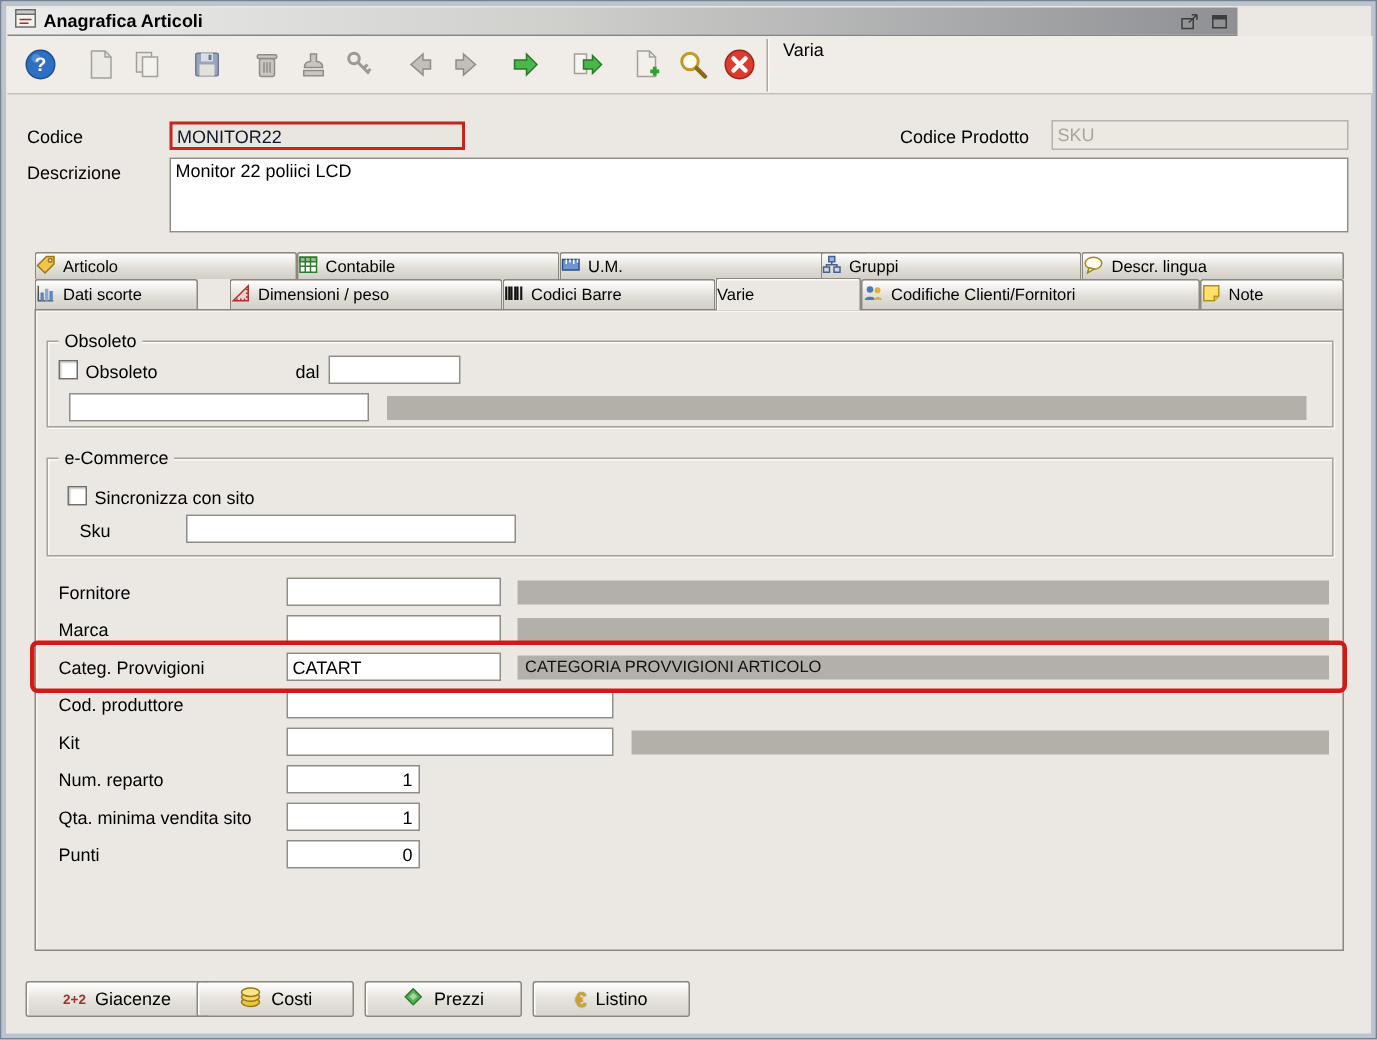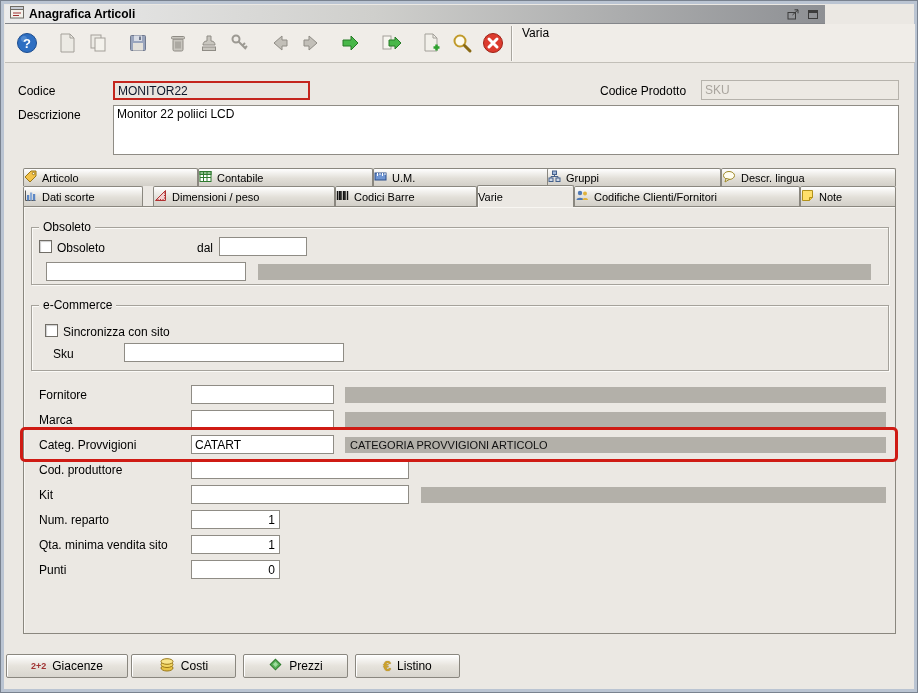--- a/index.html
+++ b/index.html
@@ -222,21 +222,21 @@
     <span>Gruppi</span>
   </div>
   <div class="tab row1" style="left:720px;width:175px">
     <span><svg width="14" height="13">
           <ellipse cx="7" cy="5.5" rx="5.5" ry="4" fill="#fffdf0" stroke="#a08a28"></ellipse>
           <path d="M4 8.5 L3 12 L7.5 9.3 Z" fill="#fffdf0" stroke="#a08a28"></path>
         </svg></span>
     <span>Descr. lingua</span>
   </div>
 
-  <div class="tab row2" style="left:22px;width:120px">
+  <div class="tab row2" style="left:22px;width:109px">
     <span><svg width="13" height="13">
           <path d="M1.5 1.5 V11.5 H11.5" fill="none" stroke="#555"></path>
           <rect x="3" y="6" width="2.2" height="5.5" fill="#5b86c4"></rect>
           <rect x="6" y="3.5" width="2.2" height="8" fill="#88a9d6"></rect>
           <rect x="9" y="5" width="2.2" height="6.5" fill="#5b86c4"></rect>
         </svg></span>
     <span>Dati scorte</span>
   </div>
   <div class="tab row2" style="left:152px;width:182px">
     <span><svg width="13" height="13">
@@ -313,21 +313,21 @@
 
   <div class="lbl" style="left:38px;top:512px">Num. reparto</div>
   <input class="field num" style="left: 190px; top: 509px; width: 89px; height: 19px;" value="1">
 
   <div class="lbl" style="left:38px;top:537px">Qta. minima vendita sito</div>
   <input class="field num" style="left: 190px; top: 534px; width: 89px; height: 19px;" value="1">
 
   <div class="lbl" style="left:38px;top:562px">Punti</div>
   <input class="field num" style="left: 190px; top: 559px; width: 89px; height: 19px;" value="0">
 
-  <div class="btn" style="left:5px;width:122px">
+  <div class="btn" style="left:16px;width:122px">
     <span class="sum-text">2+2</span>
     <span>Giacenze</span>
   </div>
   <div class="btn" style="left:130px;width:105px">
     <span><svg width="16" height="14">
           <ellipse cx="8" cy="10" rx="6" ry="3" fill="#e8c445" stroke="#9a7716"></ellipse>
           <ellipse cx="8" cy="6.5" rx="6" ry="3" fill="#f3d763" stroke="#9a7716"></ellipse>
           <ellipse cx="8" cy="3.5" rx="6" ry="2.8" fill="#f8e58c" stroke="#9a7716"></ellipse>
         </svg></span>
     <span>Costi</span>

